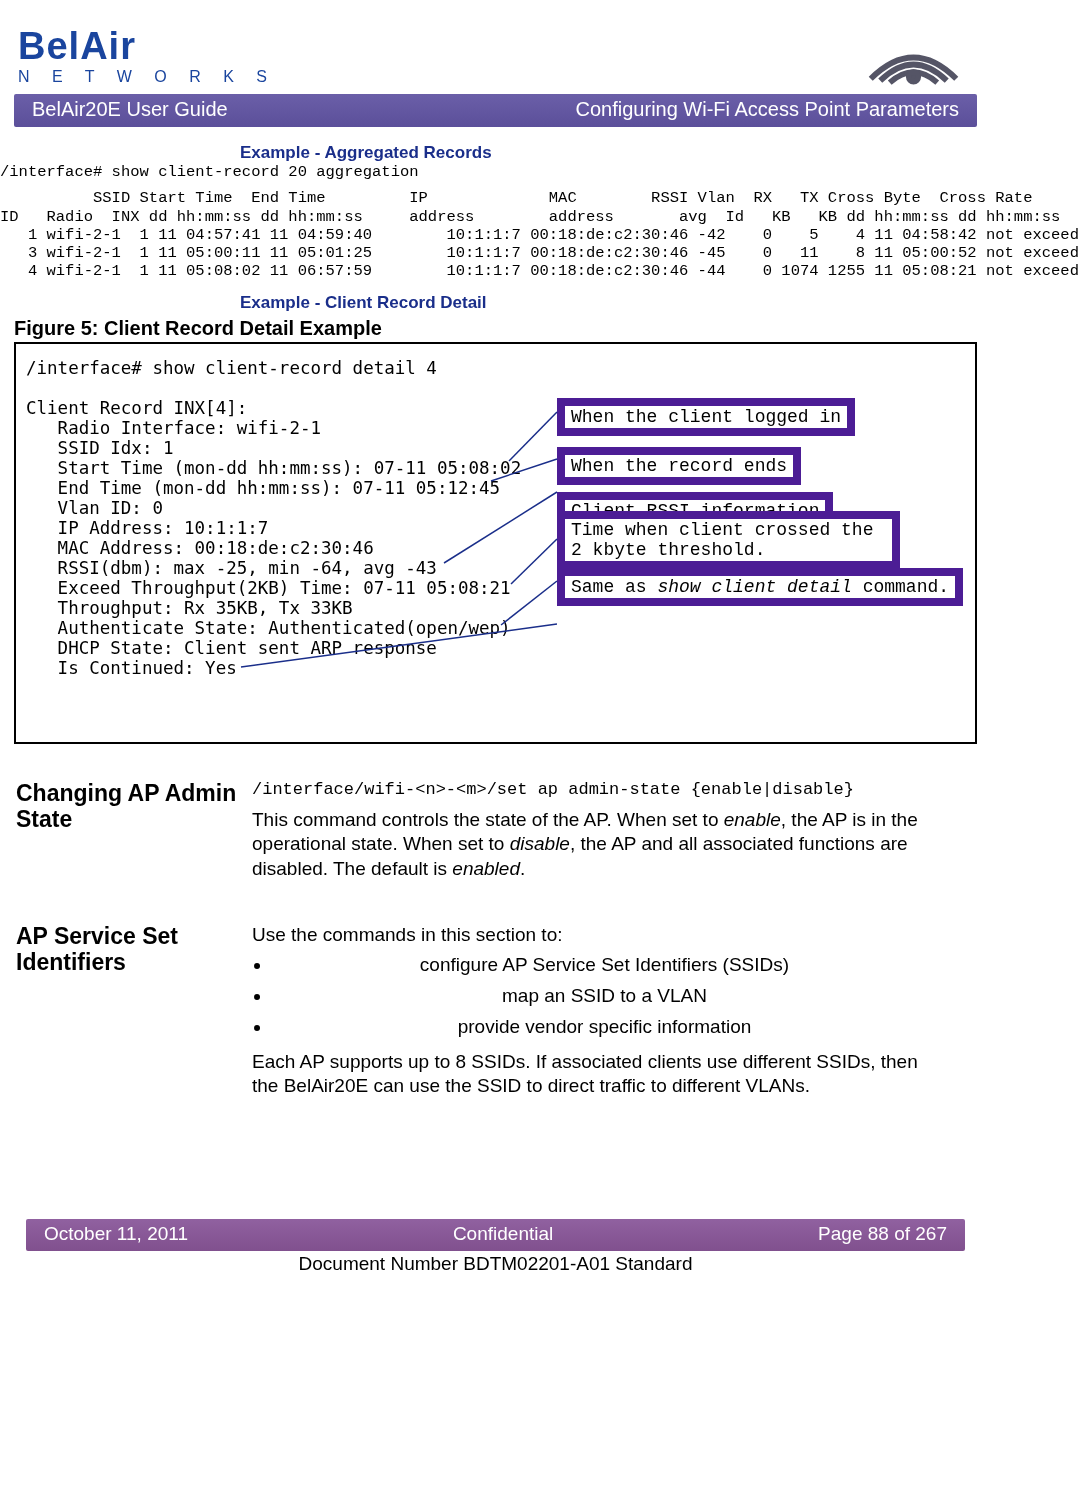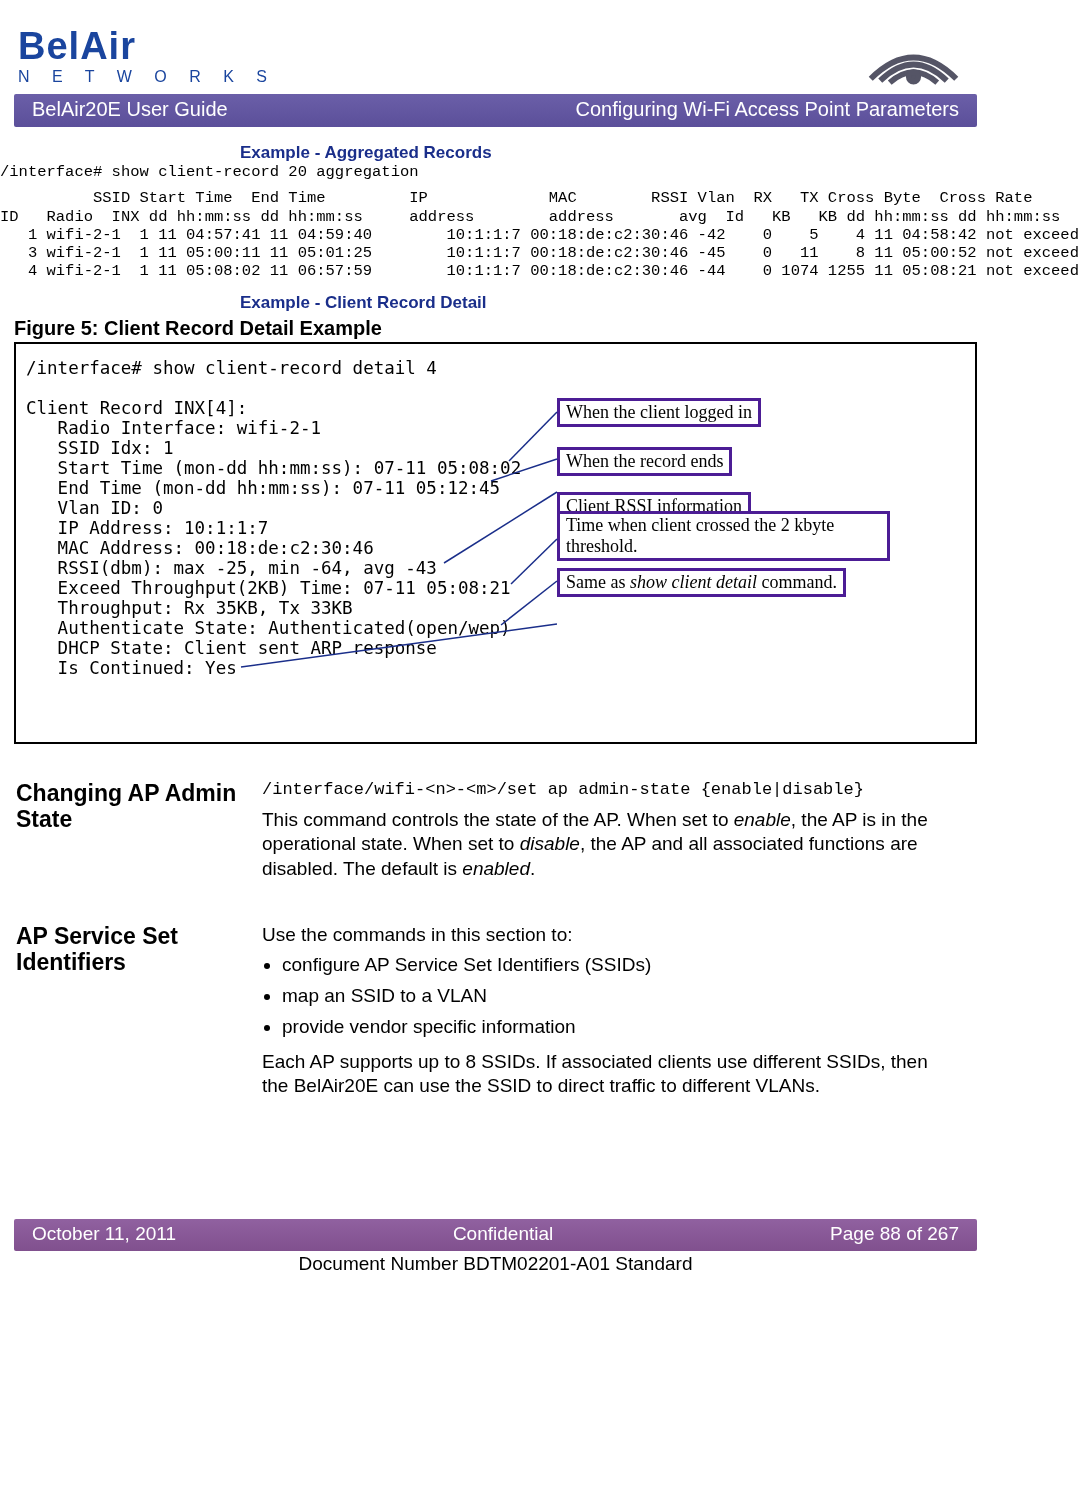--- a/index.html
+++ b/index.html
@@ -46,39 +46,39 @@
     border: 2px solid #000;
     margin: 2px 14px 0 14px;
     position: relative;
     padding: 10px 6px 60px 6px;
     font-family: "Courier New", monospace;
     font-size: 17.5px;
   }
   .record-box pre { margin: 4px; }
   .callout {
     position: absolute;
-    border: 3px solid #4c1d95;
+    border: 8px solid #4c1d95;
     background: #fff;
     padding: 1px 6px;
-    font-family: Liberation Serif, serif;
+    font-family: Liberation Mono, monospace;
     font-size: 18px;
   }
   .callout .em { font-style: italic; }
   svg.leader { position: absolute; overflow: visible; pointer-events: none; }
-  .two-col { display: grid; grid-template-columns: 230px 1fr; column-gap: 16px; margin: 36px 54px 0 16px; }
+  .two-col { display: grid; grid-template-columns: 230px 1fr; column-gap: 6px; margin: 36px 54px 0 16px; }
   .side-head { font-weight: 600; font-size: 23px; line-height: 1.15; }
   .body-text { font-size: 19px; line-height: 1.3; }
   .body-text .em { font-style: italic; }
-  ul.bullets { margin: 4px 0 10px 0; padding-left: 20px; }
+  ul.bullets { margin: 4px 0 10px 0; padding-left: 20px; text-align: center; }
   ul.bullets li { margin: 6px 0; }
   .footer-band {
     color: #fff;
     display: flex; justify-content: space-between;
     padding: 4px 18px 6px 18px;
-    margin: 0 14px;
+    margin: 0 26px;
     font-size: 19px;
     border-radius: 2px;
     background: linear-gradient(#9061a0,#80508e);
     margin-top: 120px;
   }
   .doc-num { text-align: center; font-size: 19px; margin-top: 2px; font-weight: 500; }
 </style>
 </head>
 <body>
 

